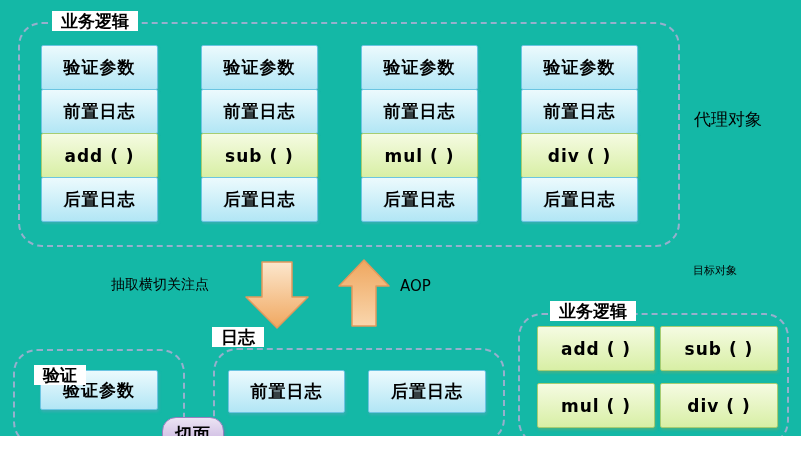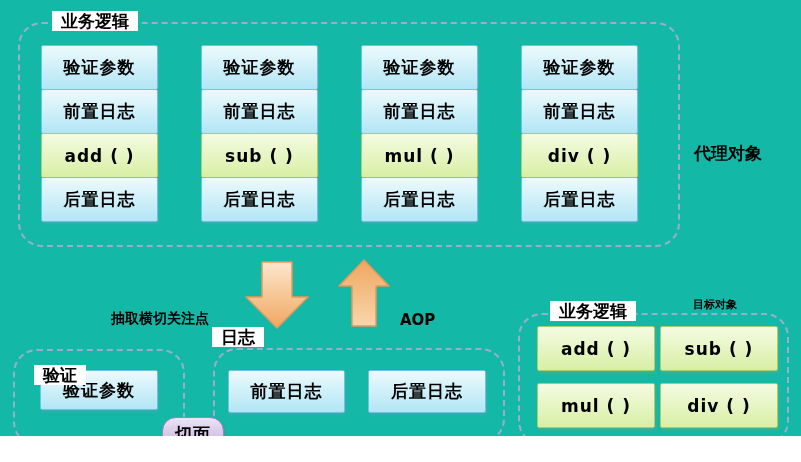--- a/index.html
+++ b/index.html
@@ -19,24 +19,23 @@
     background:#ffffff;
     font-weight:bold;
     font-size:17px;
     padding:0 9px;
     white-space:nowrap;
     line-height:20px;
     z-index:3;
   }
   .free-label{
     position:absolute;
-    font-weight:bold;
+    font-weight:normal;
     white-space:nowrap;
     z-index:3;
-    margin-top:34px;
   }
   .method-column{
     position:absolute;
     width:117px;
     z-index:2;
   }
   .cell{
     height:45px;
     margin-top:-1px;
     border:1px solid #6bc5e2;

